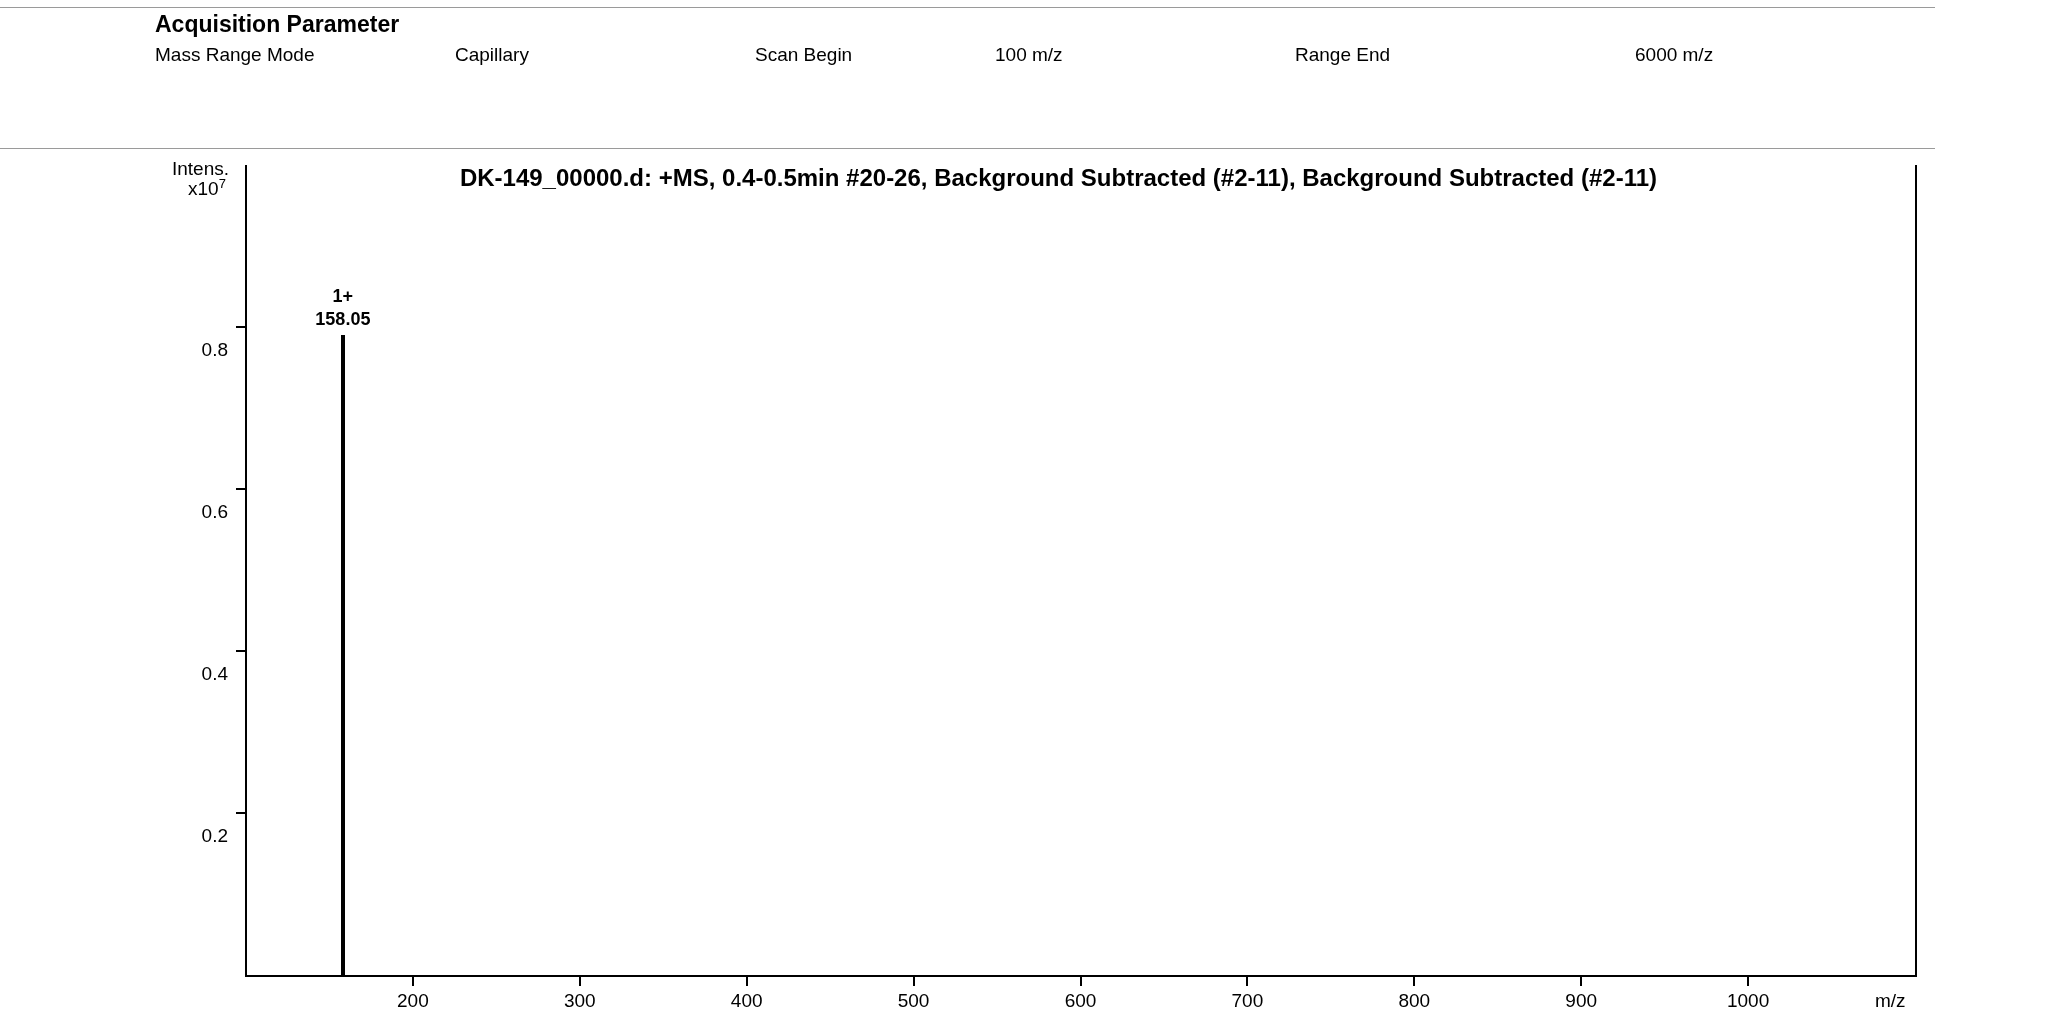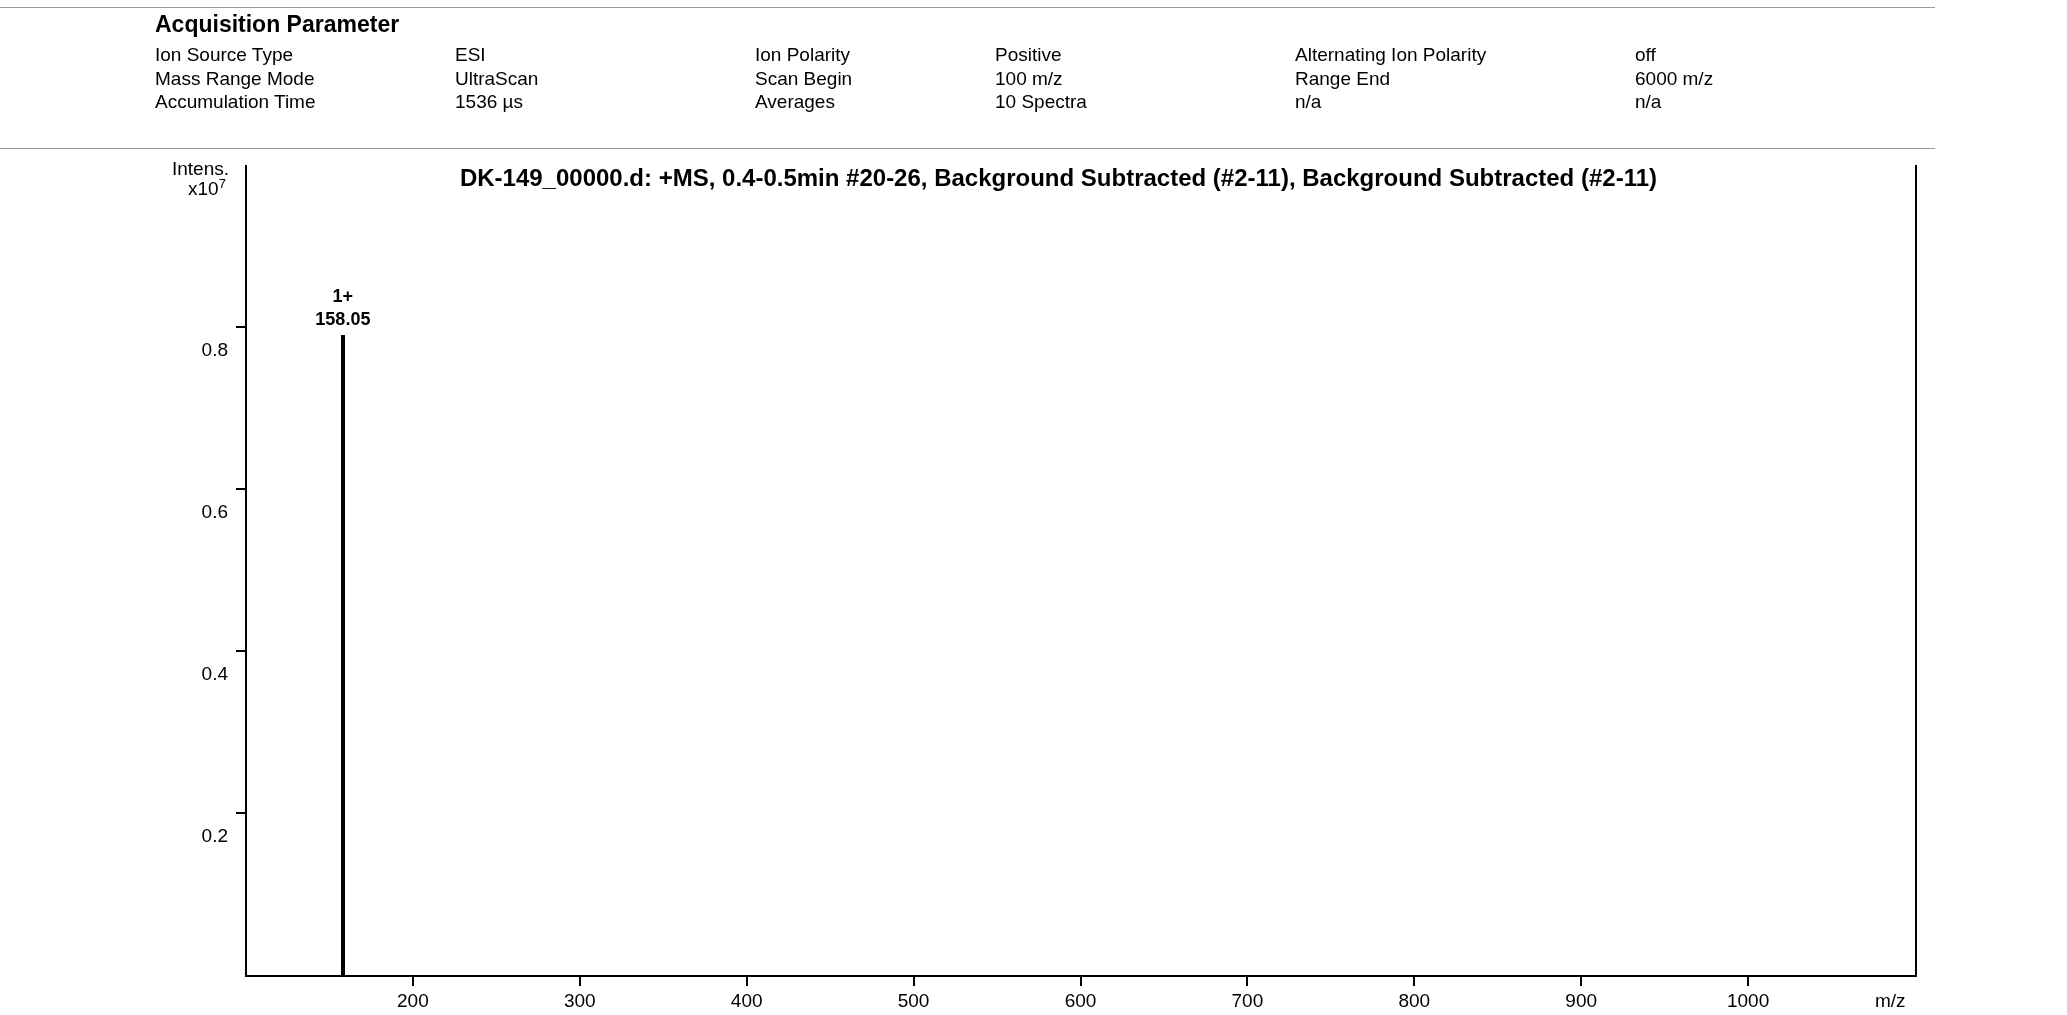--- a/index.html
+++ b/index.html
@@ -182,42 +182,26 @@
 </style>
 </head>
 <body>
 
 <div id="acq-block">
   <div class="top-rule"></div>
   <div id="acq-title">Acquisition Parameter</div>
   <table id="acq-table">
     <tbody>
       <tr>
-        <td class="c0">Ion Source Type</td>
-        <td class="c1">ESI</td>
-        <td class="c2">Ion Polarity</td>
-        <td class="c3">Positive</td>
-        <td class="c4">Alternating Ion Polarity</td>
-        <td class="c5">off</td>
-      </tr>
-      <tr>
         <td class="c0">Mass Range Mode</td>
-        <td class="c1">UltraScan</td>
+        <td class="c1">Capillary</td>
         <td class="c2">Scan Begin</td>
         <td class="c3">100 m/z</td>
         <td class="c4">Range End</td>
         <td class="c5">6000 m/z</td>
-      </tr>
-      <tr>
-        <td class="c0">Accumulation Time</td>
-        <td class="c1">1536 µs</td>
-        <td class="c2">Averages</td>
-        <td class="c3">10 Spectra</td>
-        <td class="c4">n/a</td>
-        <td class="c5">n/a</td>
       </tr>
     </tbody>
   </table>
   <div class="mid-rule"></div>
 </div>
 
 <div id="chart-area">
   <div id="intens-label">Intens.</div>
   <div id="intens-exp"><span>x10</span><sup>7</sup></div>
 

